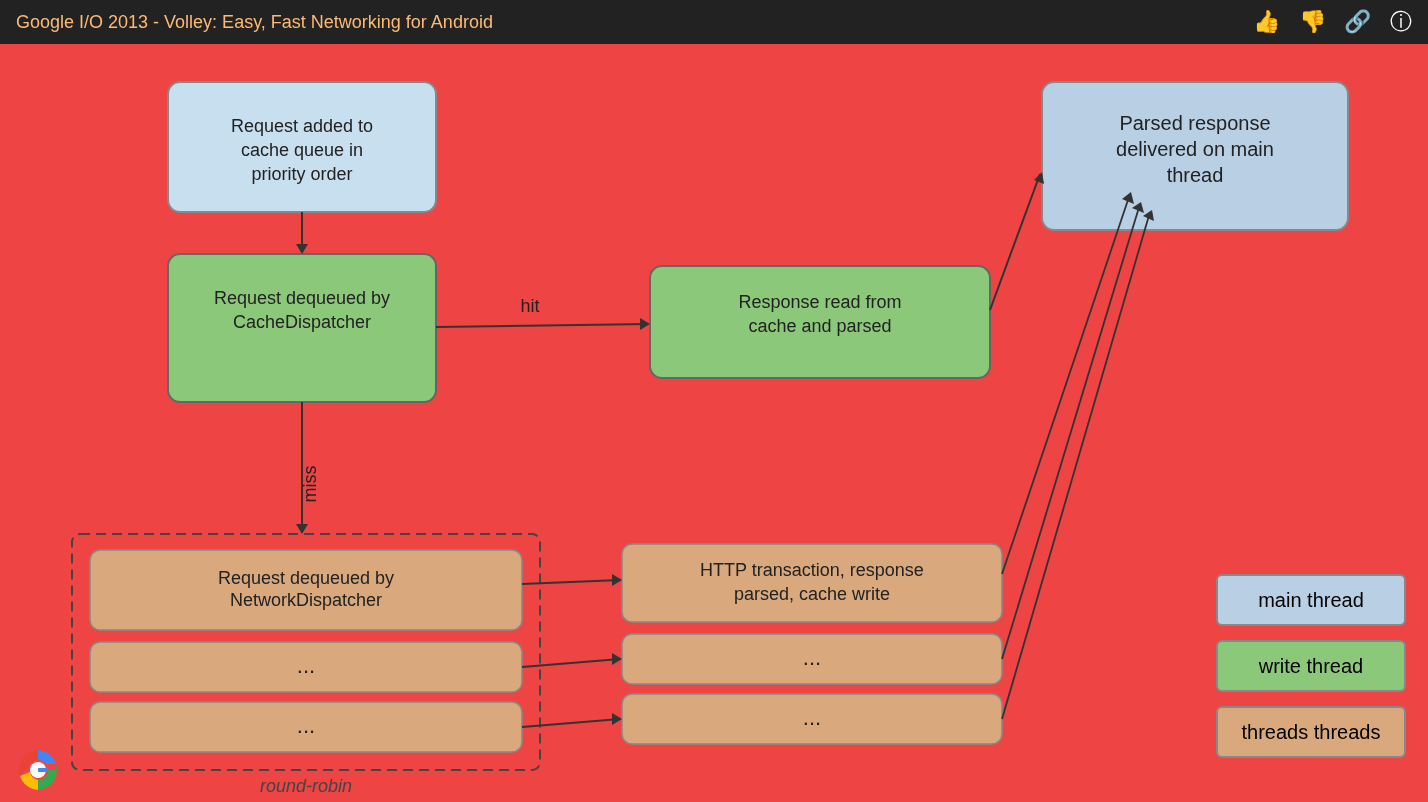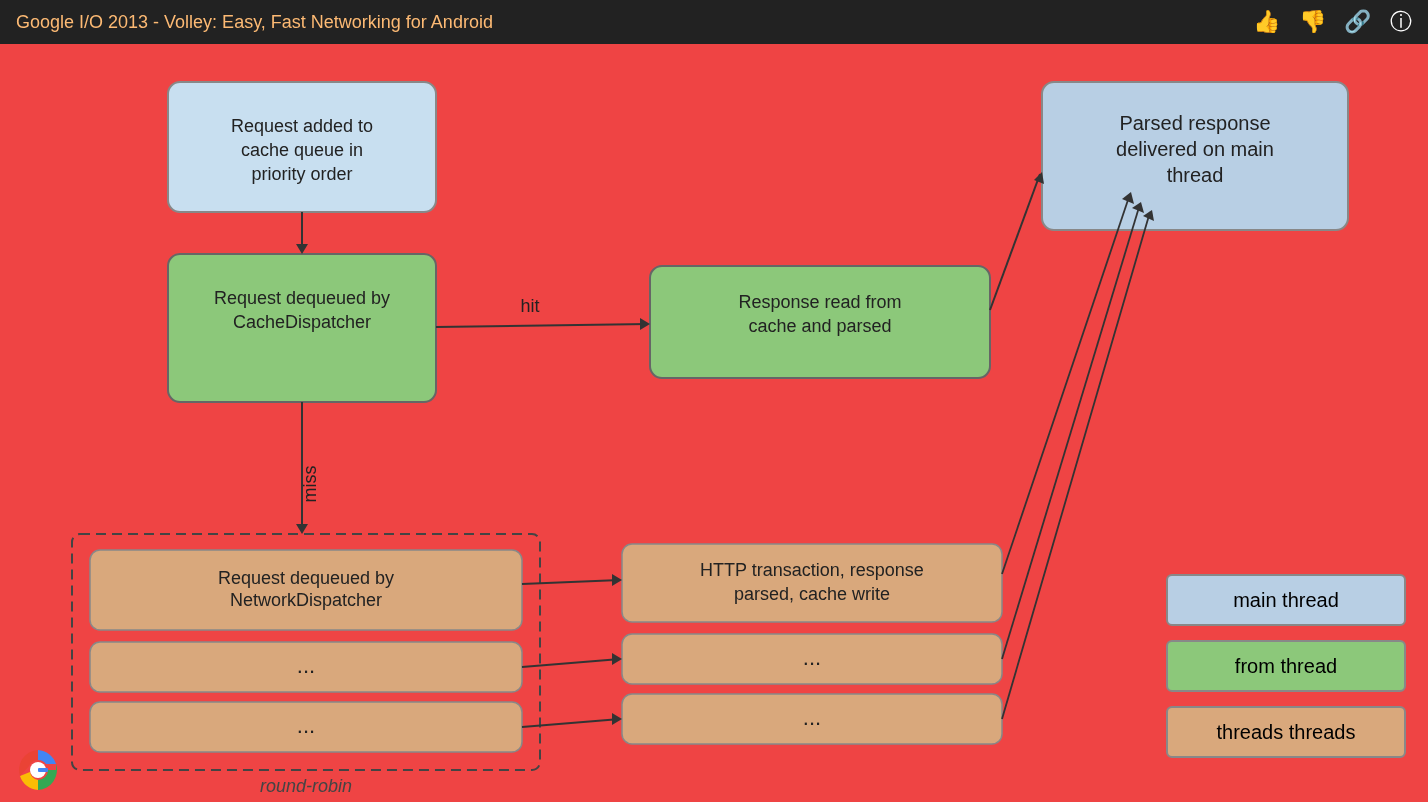--- a/index.html
+++ b/index.html
@@ -62,21 +62,21 @@
     
     #legend {
       position: absolute;
       right: 22px;
       top: 530px;
       display: flex;
       flex-direction: column;
       gap: 14px;
     }
     .legend-item {
-      width: 240px;
+      width: 190px;
       height: 52px;
       border: 2px solid #888;
       border-radius: 6px;
       display: flex;
       align-items: center;
       justify-content: center;
       font-size: 20px;
       font-weight: normal;
     }
     .legend-main { background: #b8cfe4; border-color: #888; }
@@ -183,21 +183,21 @@
     <line x1="522" y1="683" x2="620" y2="675" stroke="#333" stroke-width="1.8"></line>
     <polygon points="622,675 612,669 612,681" fill="#333"></polygon>
 
   </svg>
 
   <div id="legend">
     <div class="legend-item legend-main">
       <span>main thread</span>
     </div>
     <div class="legend-item legend-cache">
-      <span>from thread</span>
+      <span>write thread</span>
     </div>
     <div class="legend-item legend-network">
       <span>threads threads</span>
     </div>
   </div>
 
   <div id="google-logo">
     <svg viewBox="0 0 44 44" xmlns="http://www.w3.org/2000/svg">
 
       <path d="M22 2 A20 20 0 0 1 40 16 L30 16 A10 10 0 0 0 22 12 Z" fill="#4285F4"></path>

